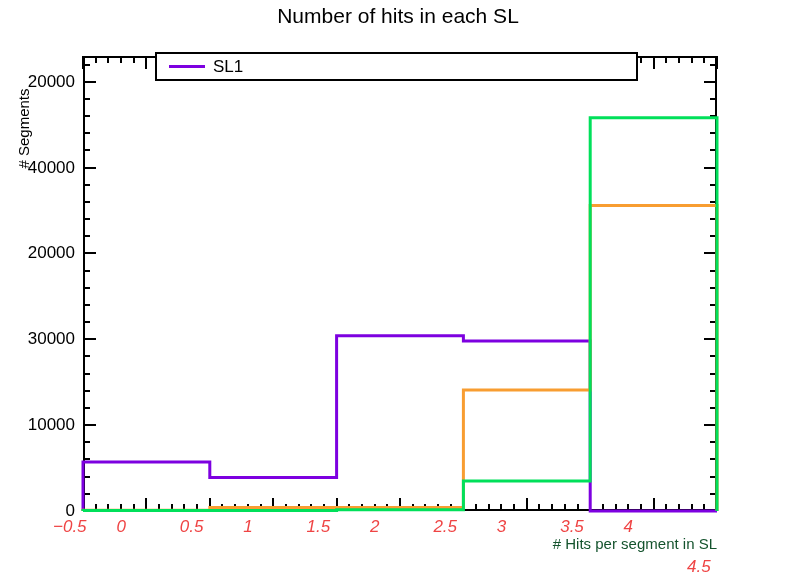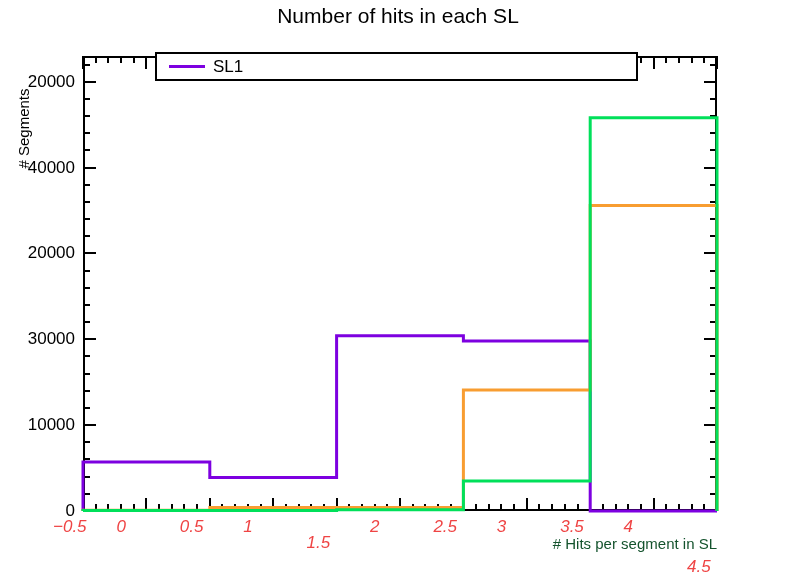--- a/index.html
+++ b/index.html
@@ -248,21 +248,21 @@
       <div class="ylab" style="left: 5px; top: 329.302px;">30000</div>
       <div class="ylab" style="left: 5px; top: 243.453px;">20000</div>
       <div class="ylab" style="left: 5px; top: 157.604px;">40000</div>
       <div class="ylab" style="left: 5px; top: 71.7547px;">20000</div>
     </div>
   <div id="xtick-labels">
       <div class="xlab" style="left: 53px; top: 517px;">−0.5</div>
       <div class="xlab" style="left: 116.4px; top: 517px;">0</div>
       <div class="xlab" style="left: 179.8px; top: 517px;">0.5</div>
       <div class="xlab" style="left: 243.2px; top: 517px;">1</div>
-      <div class="xlab" style="left: 306.6px; top: 517px; margin-top: 16px;">1.5</div>
+      <div class="xlab" style="left: 306.6px; top: 517px;">1.5</div>
       <div class="xlab" style="left: 370px; top: 517px;">2</div>
       <div class="xlab" style="left: 433.4px; top: 517px;">2.5</div>
       <div class="xlab" style="left: 496.8px; top: 517px;">3</div>
       <div class="xlab" style="left: 560.2px; top: 517px;">3.5</div>
       <div class="xlab" style="left: 623.6px; top: 517px;">4</div>
       <div class="xlab" style="left: 687px; top: 517px; margin-top: 40px;">4.5</div>
     </div>
 
   <div class="legend">
     <div class="legend-entry">

